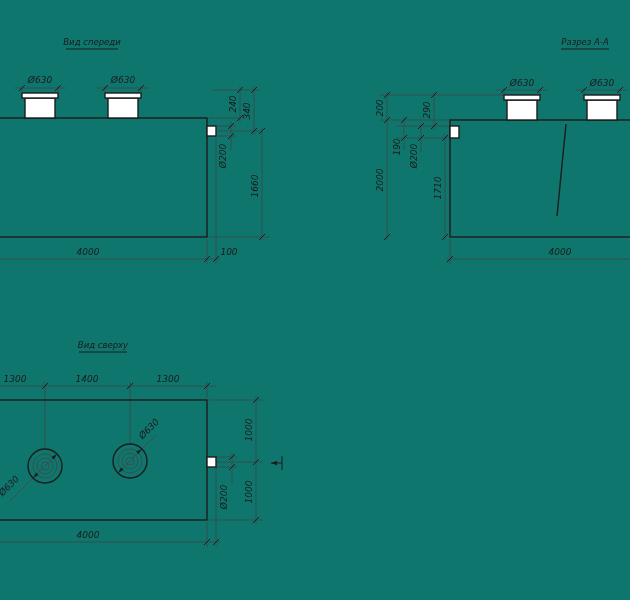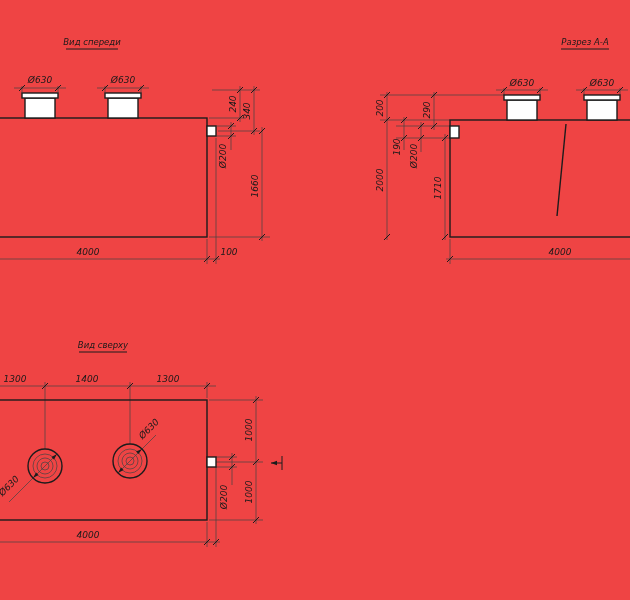--- a/index.html
+++ b/index.html
@@ -1,16 +1,16 @@
 <!DOCTYPE html>
 <html><head>
 <meta charset="utf-8">
 <style>
   html,body{margin:0;padding:0;background:#fff;}
-  .canvas{position:relative;width:630px;height:600px;background:#ef4444;overflow:hidden;}
+  .canvas{position:relative;width:630px;height:600px;background:#0f766e;overflow:hidden;}
   svg{position:absolute;top:0;left:0;}
   .outline{fill:none;stroke:#1c1c1c;stroke-width:1.4;}
   .fillw{fill:#ffffff;stroke:#1c1c1c;stroke-width:1.4;}
   .thin{fill:none;stroke:#444444;stroke-width:0.7;}
   .tick{fill:none;stroke:#1c1c1c;stroke-width:1;}
   .arrow{fill:#1c1c1c;stroke:none;}
   .lbl{font:italic 9px "DejaVu Sans",sans-serif;fill:#1a1a1a;text-anchor:middle;}
   .ttl{font:italic 8.5px "DejaVu Sans",sans-serif;fill:#1a1a1a;text-anchor:middle;}
 </style>
 </head>

